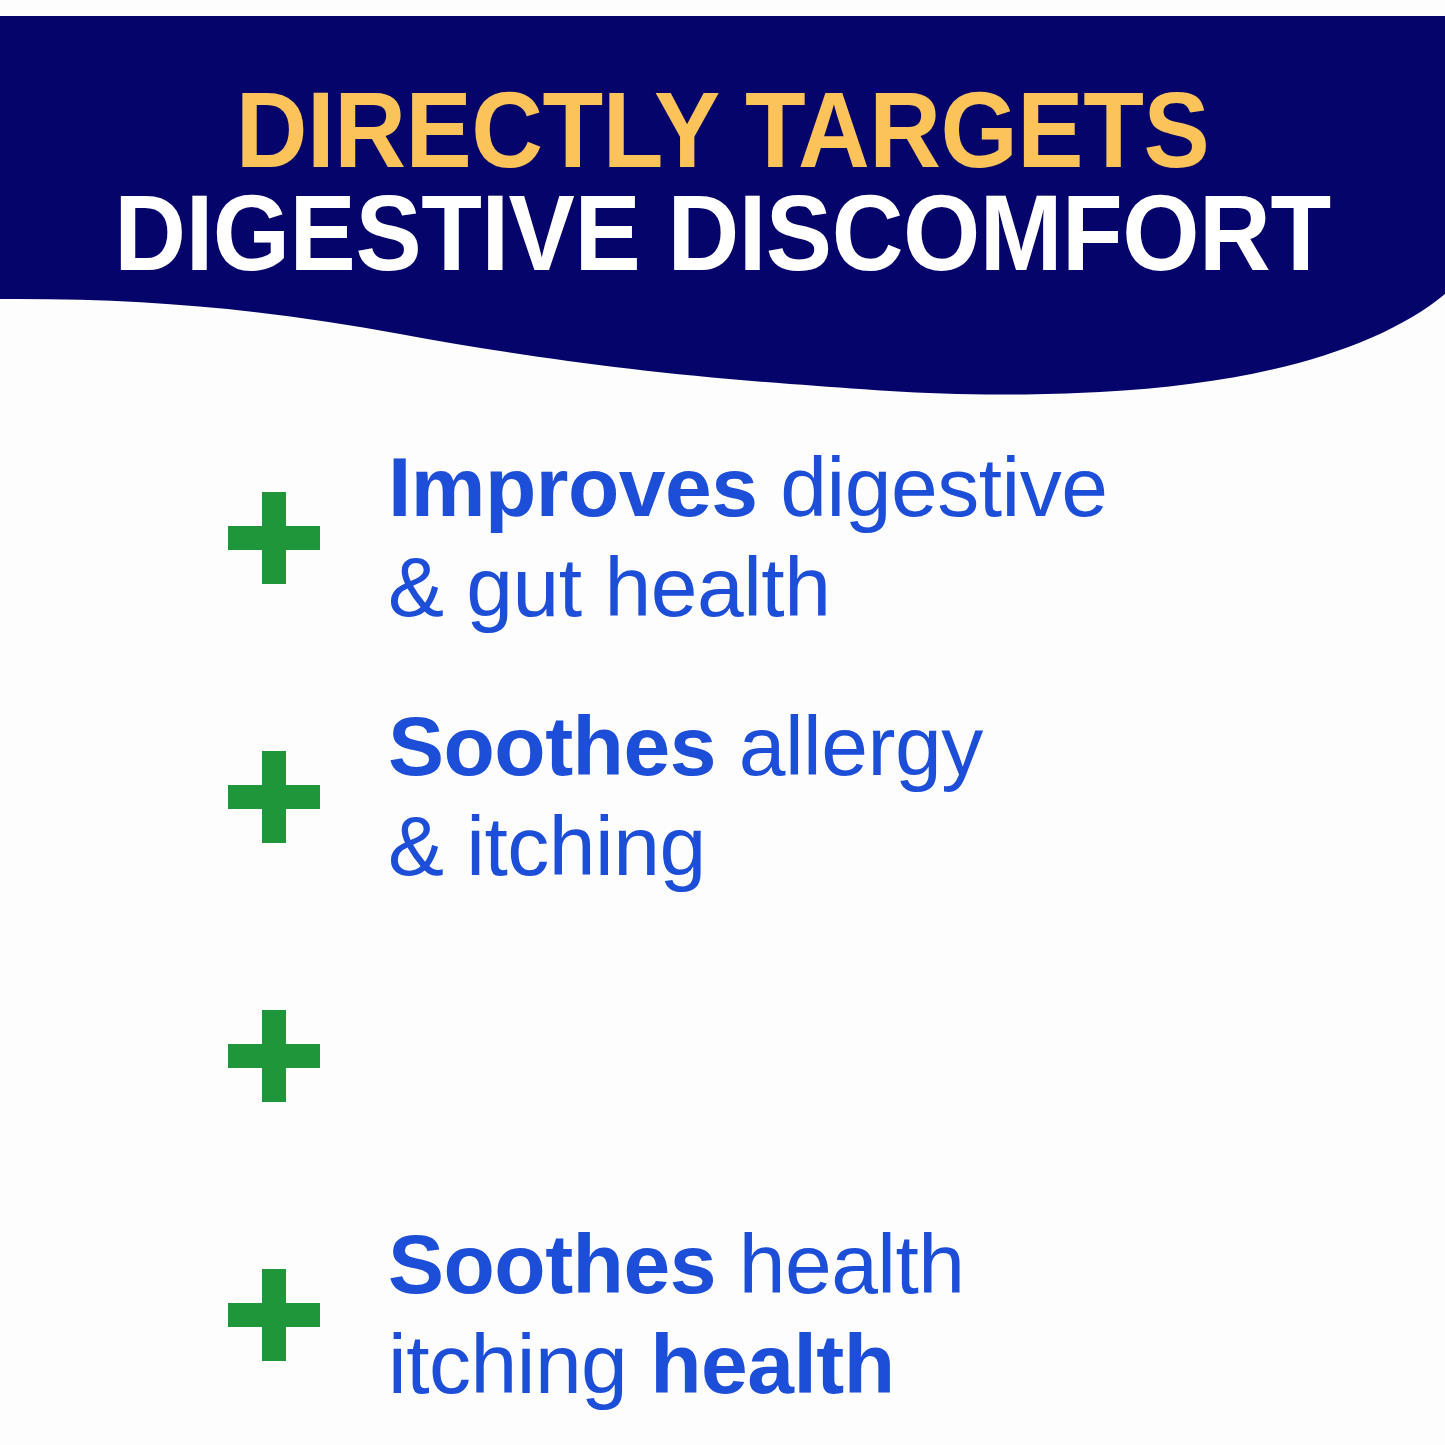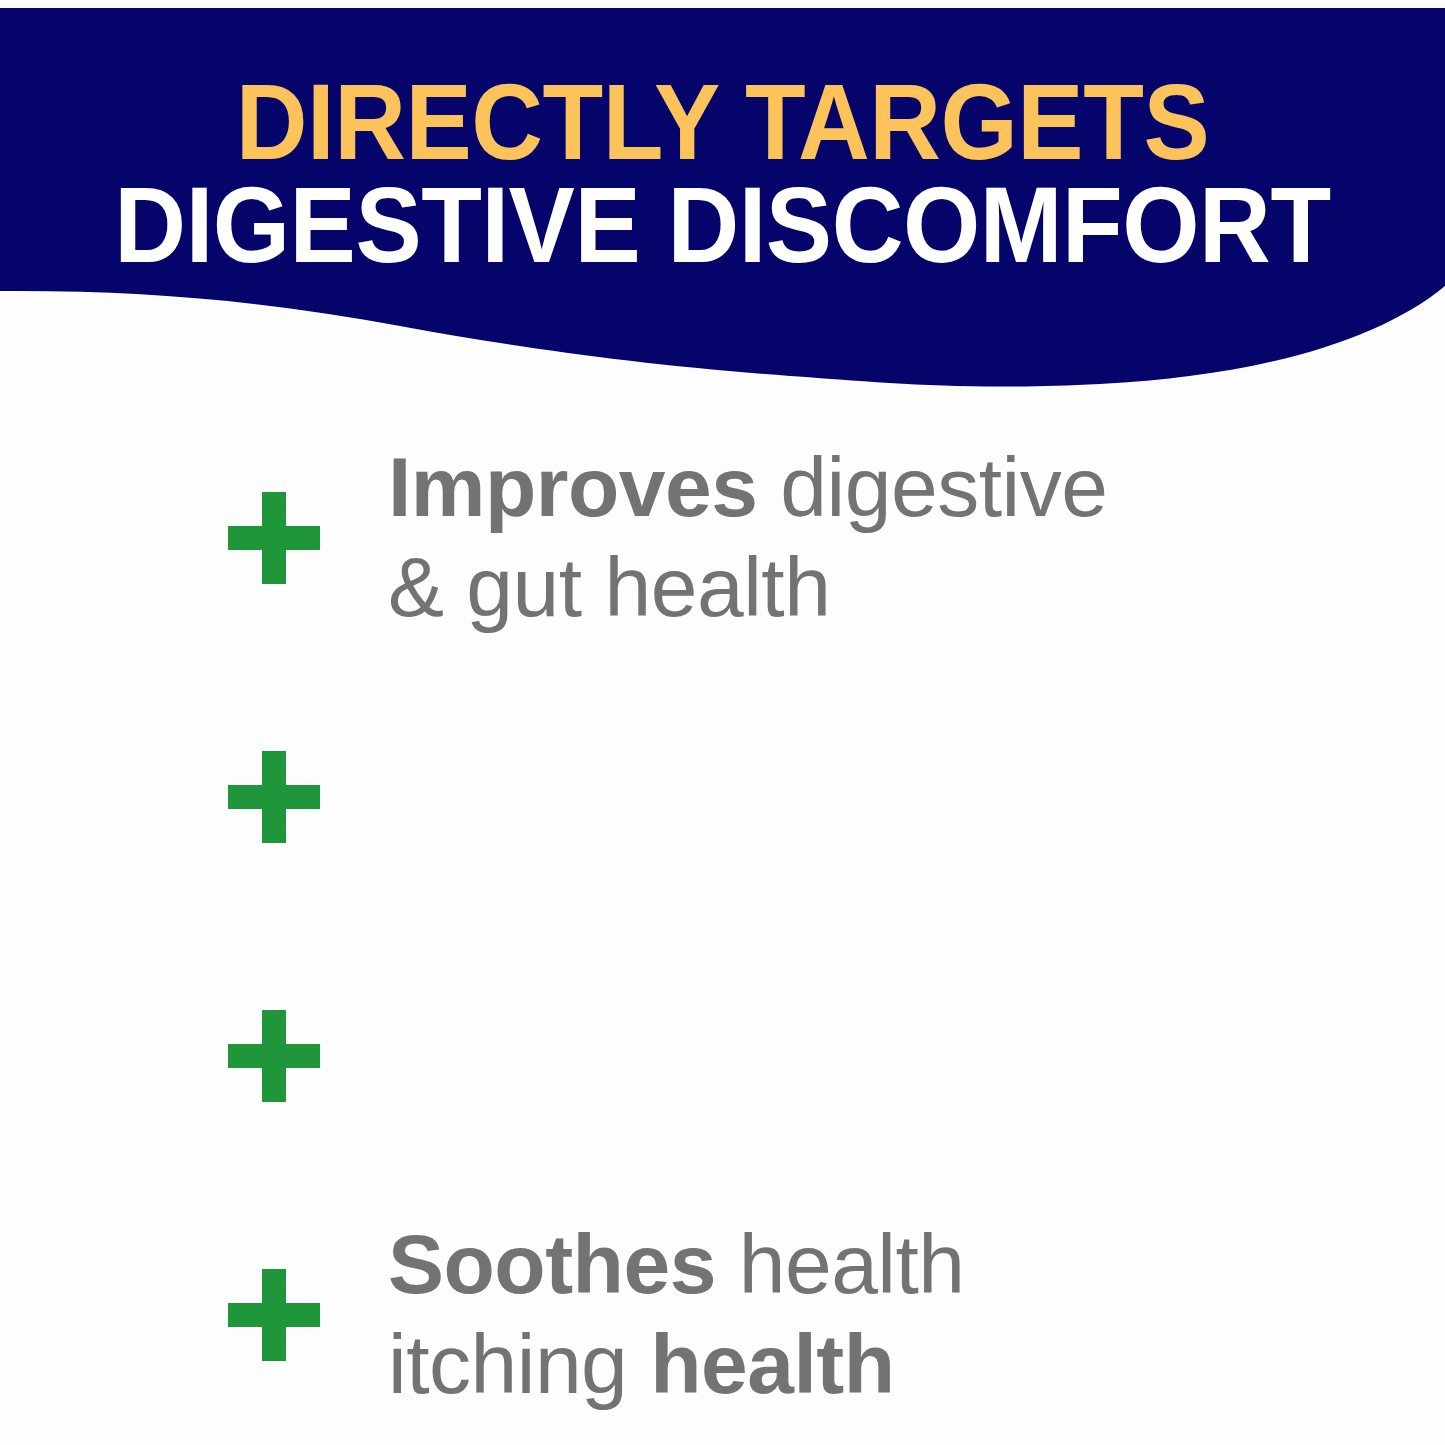--- a/index.html
+++ b/index.html
@@ -11,21 +11,21 @@
     height: 1445px;
     background: #FDFDFD;
     font-family: "Liberation Sans", "DejaVu Sans", sans-serif;
     overflow: hidden;
     position: relative;
   }
 
   
   #header-banner {
     position: absolute;
-    left: 0; top: 8px;
+    left: 0; top: 16px;
     width: 1278px;
     height: 390px;
   }
   #header-wave-svg {
     position: absolute;
     left: 0; top: 0;
     width: 1445px;
     height: 390px;
     display: block;
   }
@@ -99,21 +99,21 @@
     width: 24px;
     height: 92px;
     background: #1E9639;
   }
   .benefit-text {
     position: absolute;
     left: 388px;
     top: 50%;
     transform: translateY(-50%);
     width: 960px;
-    color: #737373;
+    color: #1d4ed8;
     font-family: "Liberation Sans Narrow", "Liberation Sans", "DejaVu Sans Condensed", sans-serif;
     font-size: 84px;
     font-weight: 400;
     line-height: 1.20;
     letter-spacing: -0.5px;
   }
   .benefit-text .lead,
   .benefit-text .emph {
     font-weight: 700;
   }
@@ -152,20 +152,24 @@
       <span class="benefit-line"><span class="lead">Improves</span><span> digestive</span></span>
         <span class="benefit-line"><span>&amp; gut health</span><span class="emph"></span></span>
     </div>
   </div>
 
   <div class="benefit-row">
     <div class="plus-icon">
       <div class="bar-h"></div>
       <div class="bar-v"></div>
     </div>
+    <div class="benefit-text">
+      <span class="benefit-line"><span class="lead">Soothes</span><span> allergy</span></span>
+        <span class="benefit-line"><span>&amp; itching</span><span class="emph"></span></span>
+    </div>
   </div>
 
   <div class="benefit-row">
     <div class="plus-icon">
       <div class="bar-h"></div>
       <div class="bar-v"></div>
     </div>
   </div>
 
   <div class="benefit-row">

